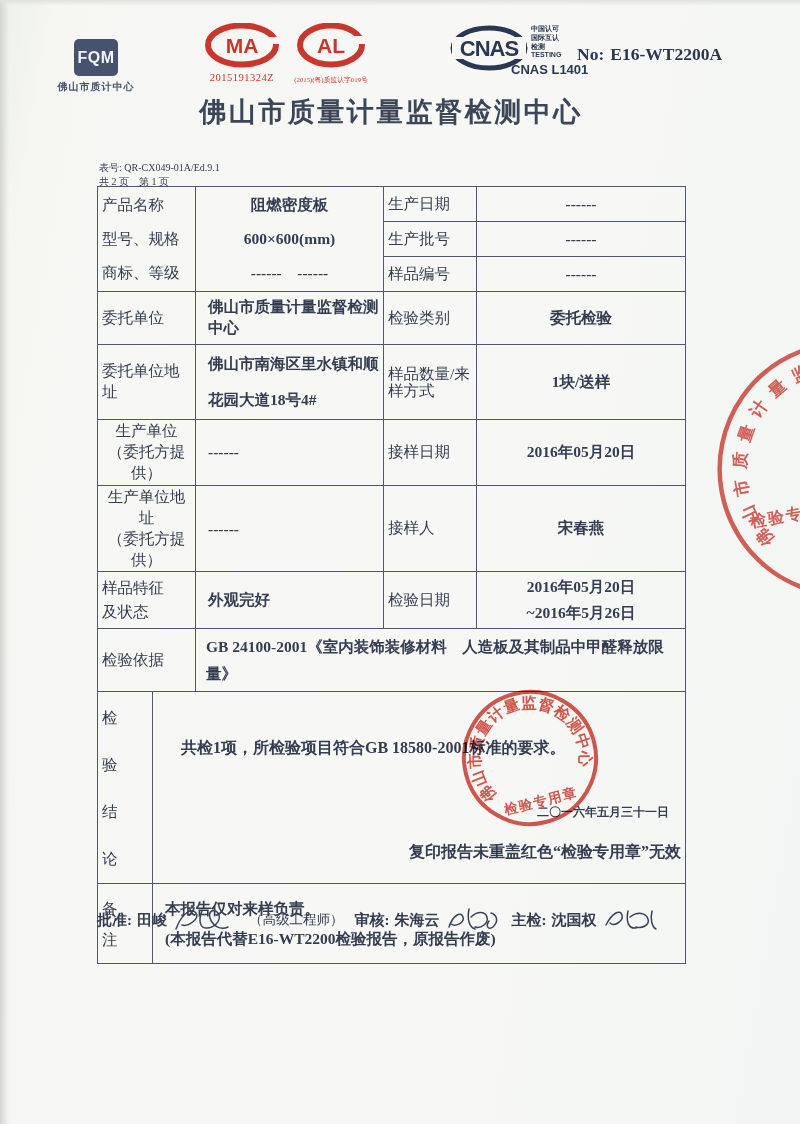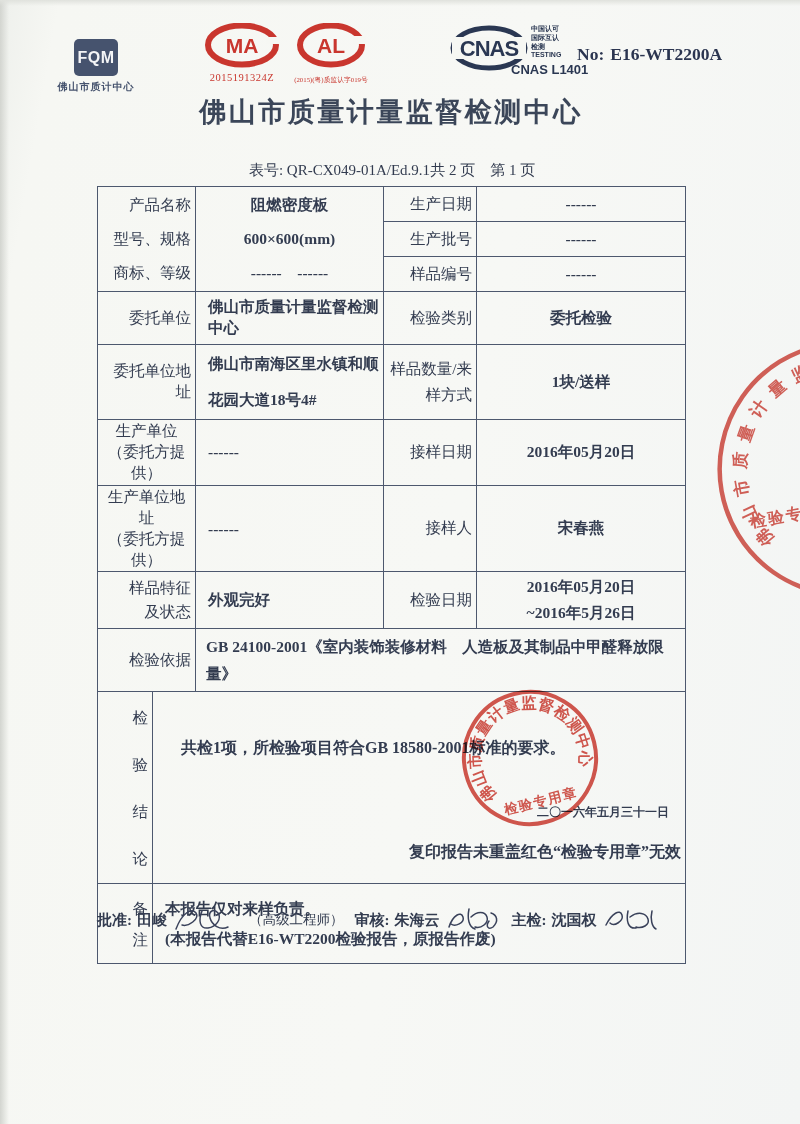--- a/index.html
+++ b/index.html
@@ -26,27 +26,27 @@
     font-family:"Liberation Sans",sans-serif;}
   .report-no{position:absolute;left:577px;top:44px;font-size:17.5px;font-weight:bold;color:#2b3550;}
   .report-no span{margin-right:6px;}
 
   
   .title-org{position:absolute;left:97px;top:94px;width:588px;text-align:center;
     font-size:27px;font-weight:bold;letter-spacing:2.5px;color:#3b4659;}
   .title-report{position:absolute;left:97px;top:127px;width:588px;text-align:center;
     font-size:25px;font-weight:bold;letter-spacing:24px;text-indent:24px;color:#3b4659;}
   .meta-row{position:absolute;left:99px;top:161px;width:586px;display:flex;
-    justify-content:center;font-size:15px;color:#333c50;}
+    justify-content:flex-start;font-size:10px;color:#333c50;flex-direction:column;}
 
   
   .rpt{position:absolute;left:97px;top:186px;width:588px;border-collapse:collapse;table-layout:fixed;}
   .rpt td{border:1.4px solid #4d586e;padding:1px 4px;font-size:15.5px;vertical-align:middle;
     overflow:hidden;white-space:pre-line;}
-  .lbl{text-align:right;}
+  .lbl{text-align:left;}
   .lbl-sm{text-align:center;font-size:13.2px;line-height:1.35;}
   .val{text-align:center;font-weight:bold;font-size:15.5px;}
   .val-left{text-align:left;font-weight:bold;padding-left:12px !important;font-size:16px;}
   .plabel{line-height:34px;font-size:15.5px;}
   .pvalue{line-height:34px;}
   .vlabel{line-height:47px;font-size:16.5px;}
   .vlabel2{line-height:31px;font-size:16.5px;}
   .basis-val{text-align:left;font-weight:bold;padding:4px 10px !important;line-height:27px;font-size:16px;}
   .concl-cell{position:relative;padding:0 !important;}
   .concl-main{position:absolute;left:28px;top:46px;font-size:16px;font-weight:bold;white-space:nowrap;}
@@ -152,21 +152,21 @@
     </tr>
     <tr style="height:53px">
       <td class="lbl" colspan="2">委托单位</td>
       <td class="val-left">佛山市质量计量监督检测中心</td>
       <td class="lbl">检验类别</td>
       <td class="val">委托检验</td>
     </tr>
     <tr style="height:57px">
       <td class="lbl" colspan="2">委托单位地址</td>
       <td class="val-left" style="line-height:36px;">佛山市南海区里水镇和顺花园大道18号4#</td>
-      <td class="lbl" style="line-height:26px;">样品数量/来样方式</td>
+      <td class="lbl" style="line-height:17px;">样品数量/来样方式</td>
       <td class="val">1块/送样</td>
     </tr>
     <tr style="height:55px">
       <td class="lbl-sm" colspan="2">生产单位
 （委托方提供）</td>
       <td class="val-left">------</td>
       <td class="lbl">接样日期</td>
       <td class="val">2016年05月20日</td>
     </tr>
     <tr style="height:55px">

